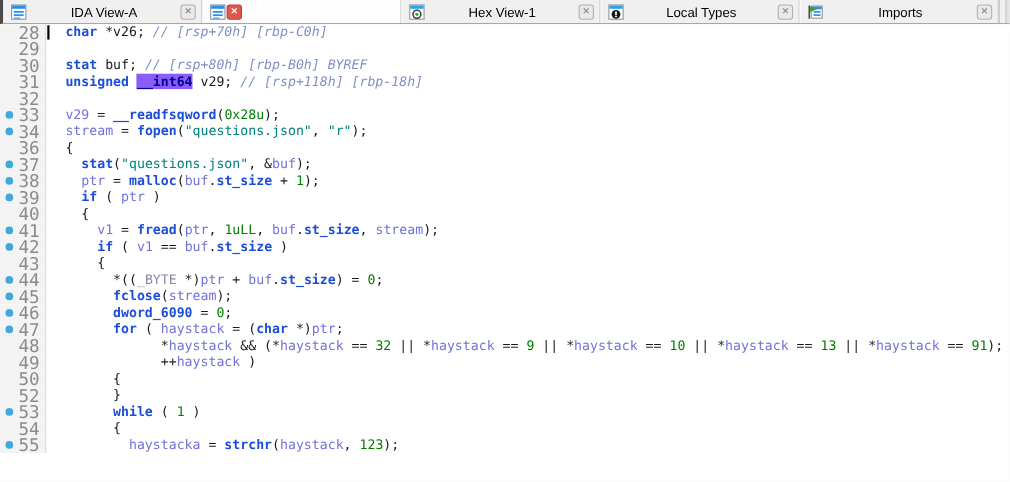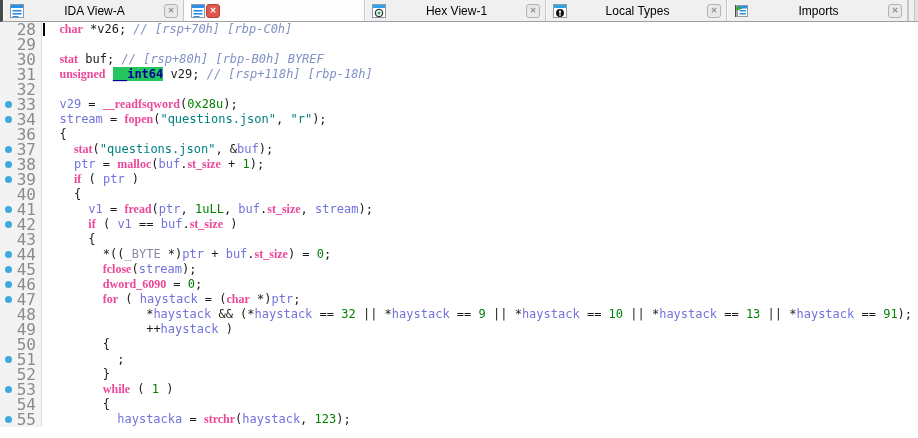--- a/index.html
+++ b/index.html
@@ -29,28 +29,28 @@
   .code-line { height:15px; display:flex; white-space:pre; }
   .gutter { flex:0 0 42px; width:42px; background:#f3f3f3; border-right:1px solid #dddddd;
             position:relative; }
   .addr-dot { position:absolute; left:5px; top:4px; width:7px; height:7px; border-radius:50%;
               background:#3fa9dc; }
   .line-num { display:block; text-align:right; padding-right:5px; color:#8b8b8b; line-height:15px;
               font-size:16px; }
   .code-content { position:relative; padding-left:3px; line-height:15px; color:#1a1a1a; }
   .caret { position:absolute; left:1px; top:1px; width:2px; height:13px; background:#000; }
 
-  .tok-kw   { color:#ec4899; font-weight:bold;font-family:Liberation Serif, serif; }
+  .tok-kw   { color:#1d4ed8; font-weight:bold; }
   .tok-var  { color:#7272dd;text-align:center; }
   .tok-num  { color:#008000; }
   .tok-str  { color:#008080; }
   .tok-cm   { color:#8090c5;font-style:italic; }
   .tok-gray { color:#8a8aa6; }
   .tok-pl   { color:#1a1a1a; }
-  .tok-hl   { color:#000096; font-weight:bold; background:#22c55e; }
+  .tok-hl   { color:#000096; font-weight:bold; background:#8b5cf6; }
 </style>
 </head>
 <body>
 
 <div class="window">
   <div class="tabbar">
       <div class="tab">
         <span class="tab-icon">
           <svg width="16" height="16" viewBox="0 0 16 16">
             <rect x="1.5" y="1.5" width="13" height="13" fill="#ffffff" stroke="#8c9aa8"></rect>
@@ -143,20 +143,19 @@
         <div class="code-line"><div class="gutter"><span class="addr-dot"></span><span class="line-num">41</span></div><div class="code-content">      <span class="tok-var">v1</span><span class="tok-pl"> = </span><span class="tok-kw">fread</span><span class="tok-pl">(</span><span class="tok-var">ptr</span><span class="tok-pl">, </span><span class="tok-num">1uLL</span><span class="tok-pl">, </span><span class="tok-var">buf</span><span class="tok-pl">.</span><span class="tok-kw">st_size</span><span class="tok-pl">, </span><span class="tok-var">stream</span><span class="tok-pl">);</span></div></div>
         <div class="code-line"><div class="gutter"><span class="addr-dot"></span><span class="line-num">42</span></div><div class="code-content">      <span class="tok-kw">if</span><span class="tok-pl"> ( </span><span class="tok-var">v1</span><span class="tok-pl"> == </span><span class="tok-var">buf</span><span class="tok-pl">.</span><span class="tok-kw">st_size</span><span class="tok-pl"> )</span></div></div>
         <div class="code-line"><div class="gutter"><span class="line-num">43</span></div><div class="code-content">      <span class="tok-pl">{</span></div></div>
         <div class="code-line"><div class="gutter"><span class="addr-dot"></span><span class="line-num">44</span></div><div class="code-content">        <span class="tok-pl">*((</span><span class="tok-gray">_BYTE</span><span class="tok-pl"> *)</span><span class="tok-var">ptr</span><span class="tok-pl"> + </span><span class="tok-var">buf</span><span class="tok-pl">.</span><span class="tok-kw">st_size</span><span class="tok-pl">) = </span><span class="tok-num">0</span><span class="tok-pl">;</span></div></div>
         <div class="code-line"><div class="gutter"><span class="addr-dot"></span><span class="line-num">45</span></div><div class="code-content">        <span class="tok-kw">fclose</span><span class="tok-pl">(</span><span class="tok-var">stream</span><span class="tok-pl">);</span></div></div>
         <div class="code-line"><div class="gutter"><span class="addr-dot"></span><span class="line-num">46</span></div><div class="code-content">        <span class="tok-kw">dword_6090</span><span class="tok-pl"> = </span><span class="tok-num">0</span><span class="tok-pl">;</span></div></div>
         <div class="code-line"><div class="gutter"><span class="addr-dot"></span><span class="line-num">47</span></div><div class="code-content">        <span class="tok-kw">for</span><span class="tok-pl"> ( </span><span class="tok-var">haystack</span><span class="tok-pl"> = (</span><span class="tok-kw">char</span><span class="tok-pl"> *)</span><span class="tok-var">ptr</span><span class="tok-pl">;</span></div></div>
         <div class="code-line"><div class="gutter"><span class="line-num">48</span></div><div class="code-content">              <span class="tok-pl">*</span><span class="tok-var">haystack</span><span class="tok-pl"> &amp;&amp; (*</span><span class="tok-var">haystack</span><span class="tok-pl"> == </span><span class="tok-num">32</span><span class="tok-pl"> || *</span><span class="tok-var">haystack</span><span class="tok-pl"> == </span><span class="tok-num">9</span><span class="tok-pl"> || *</span><span class="tok-var">haystack</span><span class="tok-pl"> == </span><span class="tok-num">10</span><span class="tok-pl"> || *</span><span class="tok-var">haystack</span><span class="tok-pl"> == </span><span class="tok-num">13</span><span class="tok-pl"> || *</span><span class="tok-var">haystack</span><span class="tok-pl"> == </span><span class="tok-num">91</span><span class="tok-pl">);</span></div></div>
         <div class="code-line"><div class="gutter"><span class="line-num">49</span></div><div class="code-content">              <span class="tok-pl">++</span><span class="tok-var">haystack</span><span class="tok-pl"> )</span></div></div>
         <div class="code-line"><div class="gutter"><span class="line-num">50</span></div><div class="code-content">        <span class="tok-pl">{</span></div></div>
-        <div class="code-line"><div class="gutter"><span class="addr-dot"></span><span class="line-num">51</span></div><div class="code-content">          <span class="tok-pl">;</span></div></div>
         <div class="code-line"><div class="gutter"><span class="line-num">52</span></div><div class="code-content">        <span class="tok-pl">}</span></div></div>
         <div class="code-line"><div class="gutter"><span class="addr-dot"></span><span class="line-num">53</span></div><div class="code-content">        <span class="tok-kw">while</span><span class="tok-pl"> ( </span><span class="tok-num">1</span><span class="tok-pl"> )</span></div></div>
         <div class="code-line"><div class="gutter"><span class="line-num">54</span></div><div class="code-content">        <span class="tok-pl">{</span></div></div>
         <div class="code-line"><div class="gutter"><span class="addr-dot"></span><span class="line-num">55</span></div><div class="code-content">          <span class="tok-var">haystacka</span><span class="tok-pl"> = </span><span class="tok-kw">strchr</span><span class="tok-pl">(</span><span class="tok-var">haystack</span><span class="tok-pl">, </span><span class="tok-num">123</span><span class="tok-pl">);</span></div></div>
       </div>
   </div>
 </div>
 
 </body></html>

